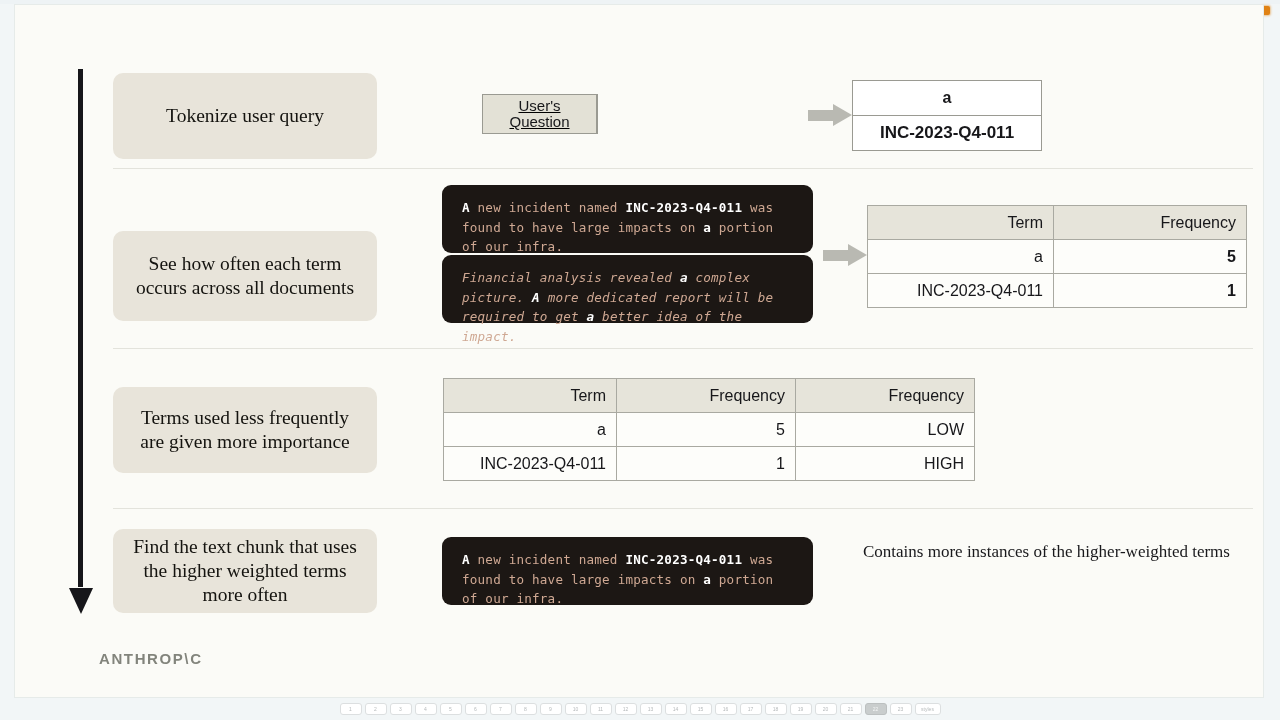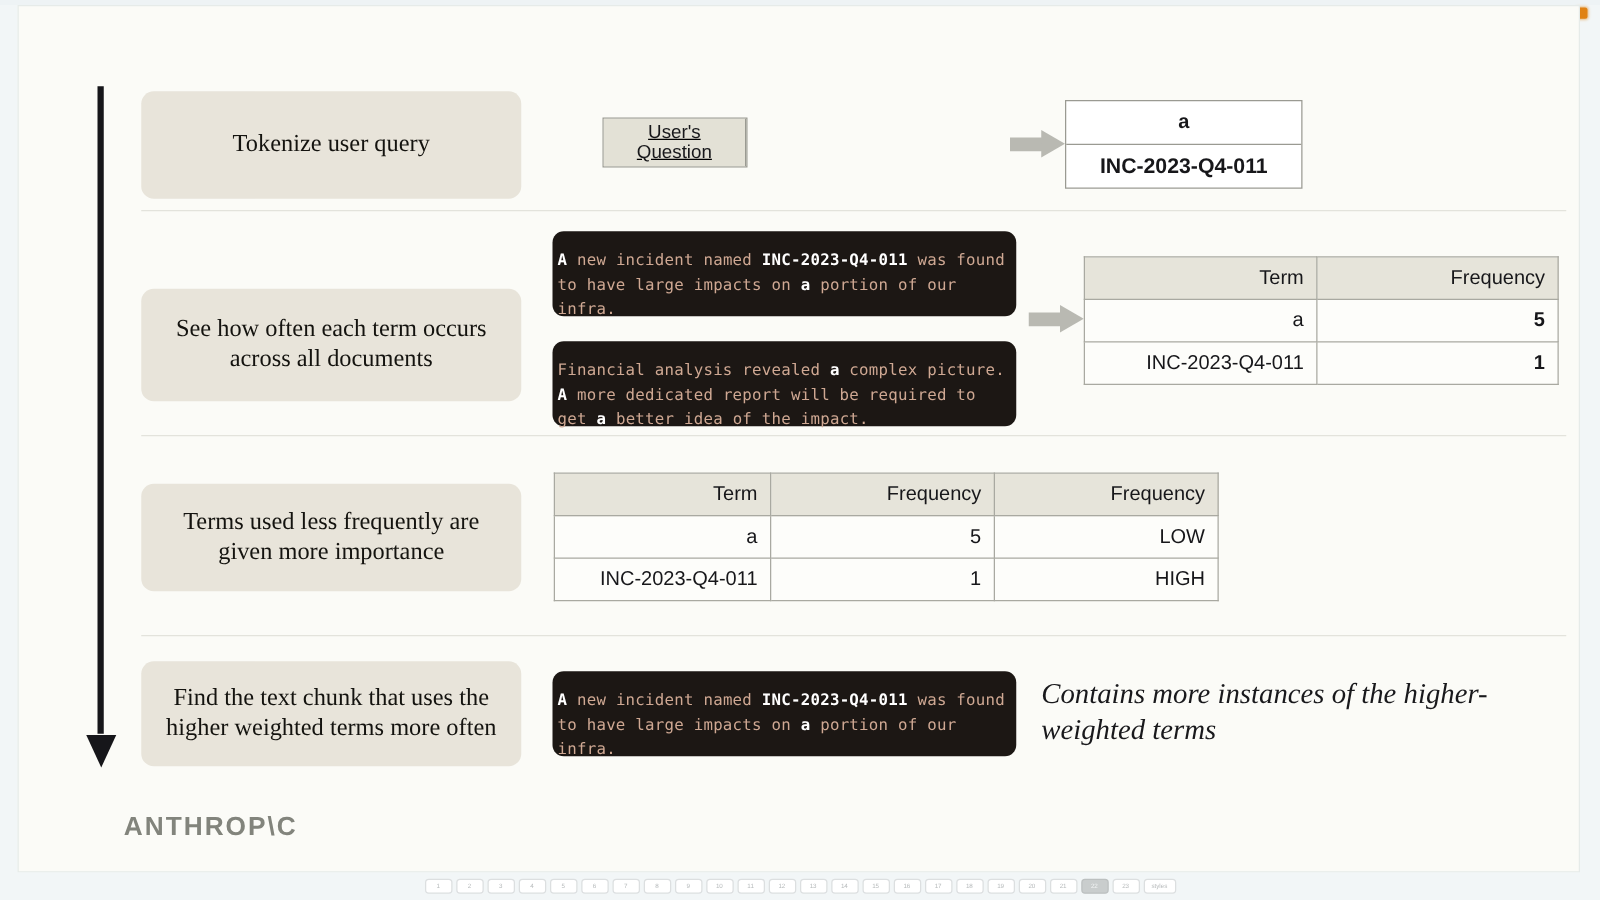--- a/index.html
+++ b/index.html
@@ -87,21 +87,21 @@
     background: #e3e3dc;
   }
   .div-1 { top: 163px; }
   .div-2 { top: 343px; }
   .div-3 { top: 503px; }
 
   
   .step-label {
     position: absolute;
     left: 98px;
-    width: 304px;
+    width: 264px;
     background: #e8e4da;
     border-radius: 10px;
     font-family: "Liberation Serif", serif;
     font-size: 19.5px;
     color: #14130f;
     text-align: center;
     line-height: 1.23;
     display: flex;
     align-items: center;
     justify-content: center;
@@ -191,34 +191,34 @@
   .token-cell + .token-cell {
     border-top: 1px solid #9a9a92;
     font-size: 17px;
   }
 
   
   .code-block {
     position: absolute;
     background: #1c1714;
     border-radius: 9px;
-    padding: 13px 4px;
+    padding: 13px 20px;
     box-sizing: border-box;
     font-family: "DejaVu Sans Mono", monospace;
     font-size: 12.6px;
     line-height: 1.55;
     color: #cfa893;
     letter-spacing: 0.2px;
   }
   .code-block .hl {
     color: #ffffff;
     font-weight: bold;
   }
   .cb-1 { left: 427px; top: 180px; width: 371px; height: 68px; }
-  .cb-2 { left: 427px; top: 268px; width: 371px; height: 68px; }
+  .cb-2 { left: 427px; top: 250px; width: 371px; height: 68px; font-style: italic; }
   .cb-3 { left: 427px; top: 532px; width: 371px; height: 68px; }
 
   
   table.tbl {
     position: absolute;
     border-collapse: collapse;
     background: #fdfdfa;
     font-size: 16px;
     color: #17171a;
   }
@@ -245,36 +245,35 @@
 
   .tbl-imp { left: 428px; top: 373px; }
   .tbl-imp th:nth-child(1), .tbl-imp td:nth-child(1) { width: 152px; }
   .tbl-imp th:nth-child(2), .tbl-imp td:nth-child(2) { width: 158px; }
   .tbl-imp th:nth-child(3), .tbl-imp td:nth-child(3) { width: 158px; }
   .tbl-imp th, .tbl-imp td { height: 34px; }
 
   
   .annotation {
     position: absolute;
-    left: 818px;
+    left: 848px;
     top: 536px;
     width: 372px;
     font-family: "Liberation Serif", serif;
-    font-style: italic;
-    font-size: 23px;
+    font-size: 17px;
     line-height: 1.25;
     color: #19191c;
   }
 
   
   .logo {
     position: absolute;
     left: 84px;
     top: 645px;
-    font-size: 21px;
+    font-size: 15px;
     font-weight: bold;
     letter-spacing: 1.6px;
     color: #82847c;
   }
 
   
   .navstrip {
     position: absolute;
     left: 0;
     bottom: 0;

